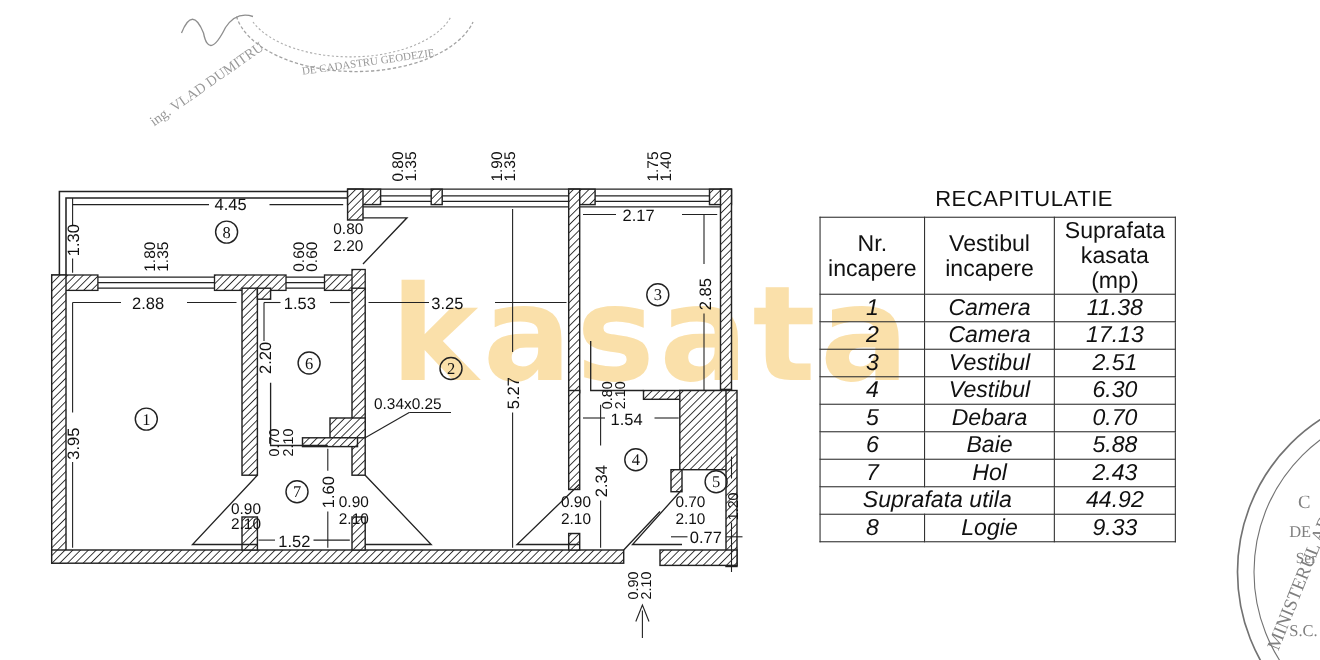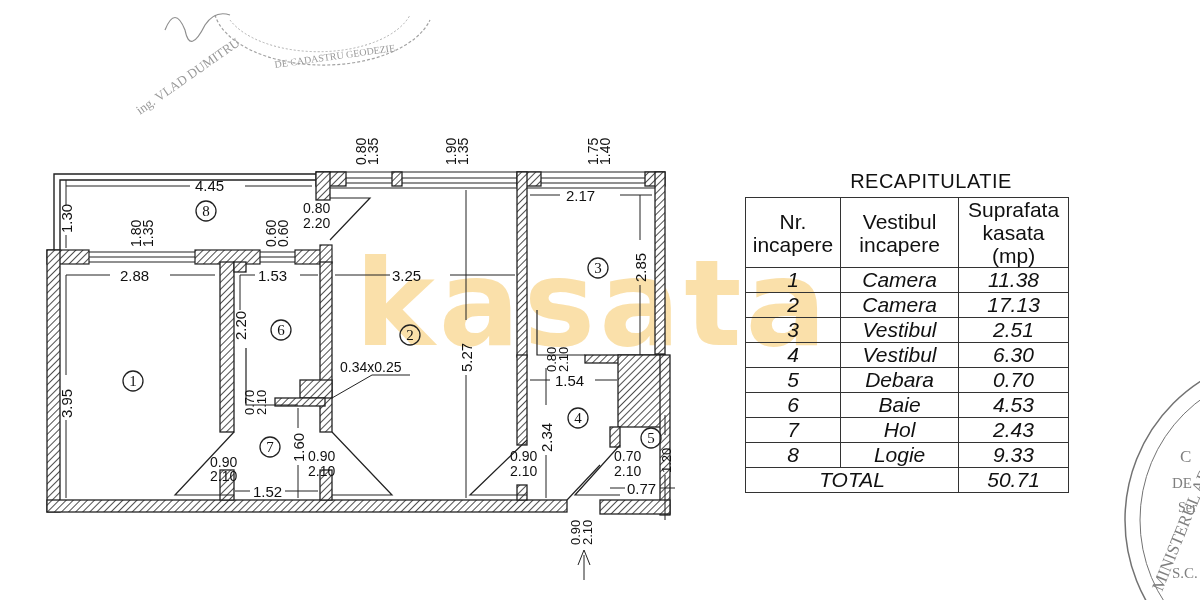--- a/index.html
+++ b/index.html
@@ -249,31 +249,31 @@
       <td class="i">6.30</td>
     </tr>
     <tr>
       <td class="i">5</td>
       <td class="i">Debara</td>
       <td class="i">0.70</td>
     </tr>
     <tr>
       <td class="i">6</td>
       <td class="i">Baie</td>
-      <td class="i">4.53</td>
+      <td class="i">5.88</td>
     </tr>
     <tr>
       <td class="i">7</td>
       <td class="i">Hol</td>
       <td class="i">2.43</td>
     </tr>
     <tr>
+      <td class="i" colspan="2">Suprafata utila</td>
+      <td class="i">44.92</td>
+    </tr>
+    <tr>
       <td class="i">8</td>
       <td class="i">Logie</td>
       <td class="i">9.33</td>
     </tr>
-    <tr>
-      <td class="i" colspan="2">TOTAL</td>
-      <td class="i">50.71</td>
-    </tr>
   </tbody>
     </table>
 </div>
 
 </body></html>

